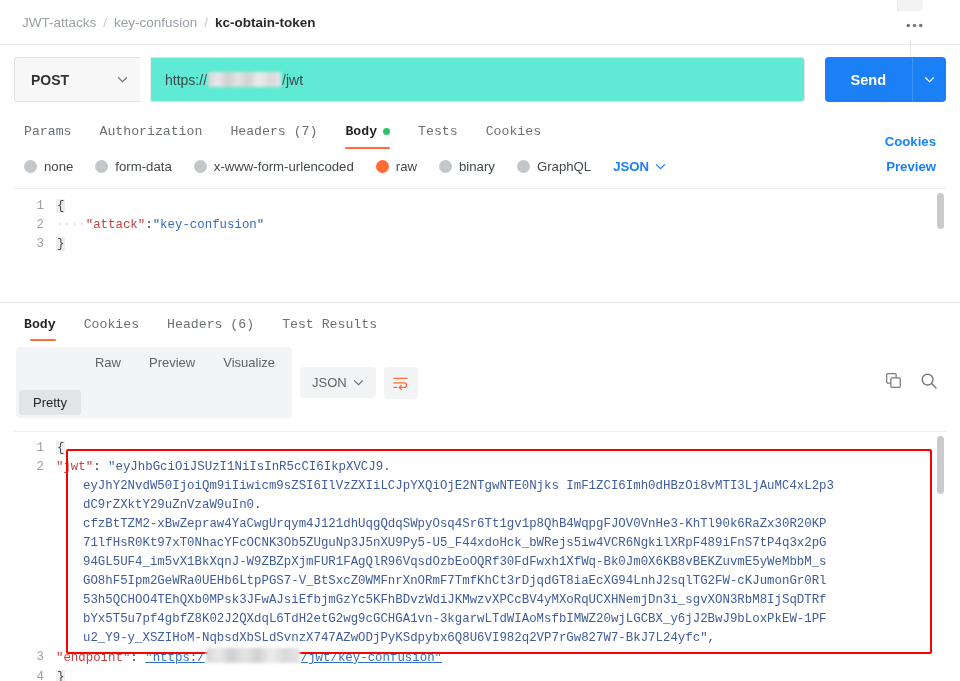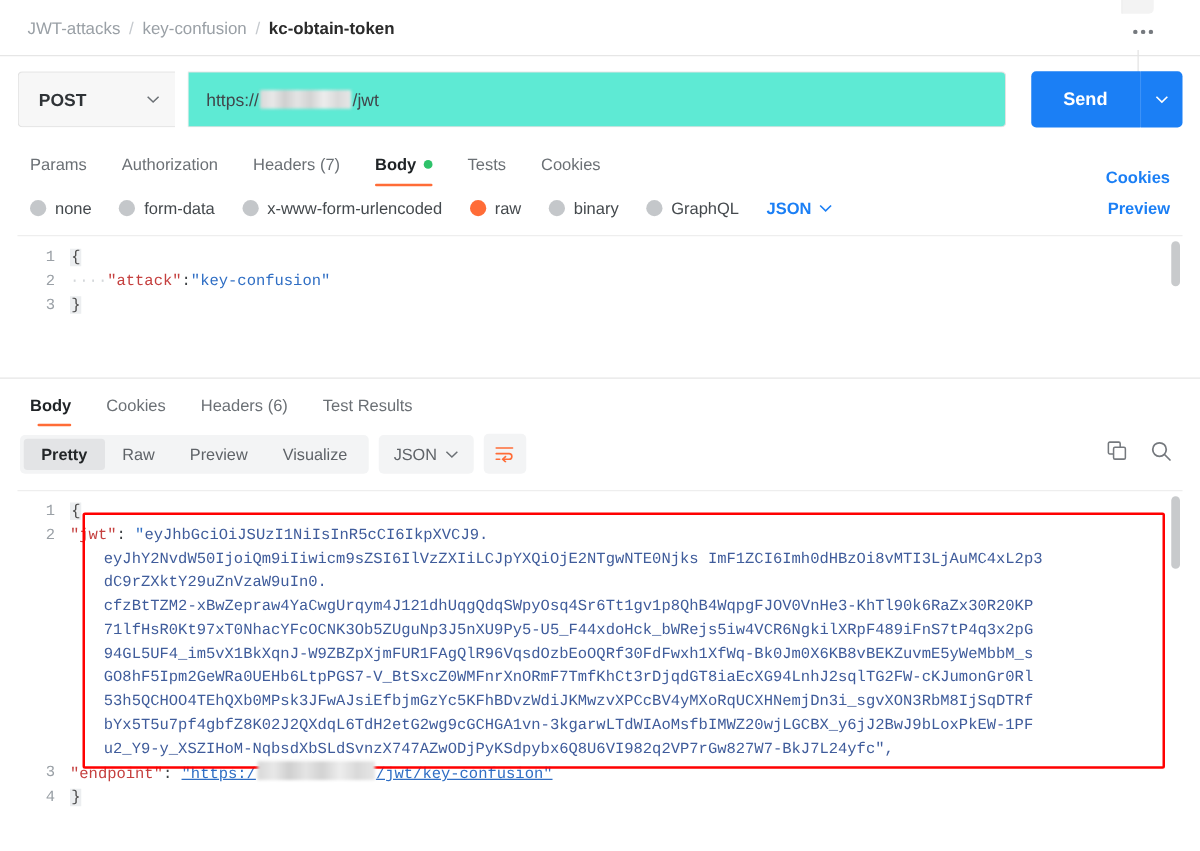--- a/index.html
+++ b/index.html
@@ -94,20 +94,21 @@
   
   .reqtabs {
     display: flex; align-items: flex-end; gap: 0;
     padding: 0 16px; height: 36px;
   }
   .rtab {
     font-size: 13.2px; color: #6b7075;
     padding: 0 14px 10px 14px; position: relative;
     display: flex; align-items: center; gap: 6px;
     white-space: nowrap;
+    font-family: Liberation Mono, monospace;
   }
   .rtab:first-child { padding-left: 8px; }
   .rtab.active { color: #1f2326; font-weight: bold; margin-top: 16px; }
   .rtab.active::after {
     content: ""; position: absolute; left: 14px; right: 14px; bottom: 0;
     height: 2px; background: #ff6c37; border-radius: 2px;
   }
   .greendot { width: 7px; height: 7px; border-radius: 50%; background: #2ec26a; display: inline-block; }
   .link-blue { color: #1b7ff5; font-size: 13.2px; font-weight: bold; margin-left: auto; padding-right: 8px; }
 
@@ -149,21 +150,21 @@
   .rstats { margin-left: auto; display: flex; align-items: center; gap: 12px; font-size: 12.6px; }
   .stat-ok { color: #1aa260; font-weight: bold; }
   .stat-num { color: #1aa260; }
   .saveresp { color: #1b7ff5; font-size: 13px; font-weight: bold; display: flex; align-items: center; gap: 6px; }
 
   .viewrow { display: flex; align-items: center; padding: 7px 16px 7px 16px; gap: 8px; }
   .segwrap { display: flex; background: #f3f4f5; border-radius: 4px; padding: 3px; }
   .seg {
     font-size: 13px; color: #5f6368; padding: 5px 14px; border-radius: 3px; white-space: nowrap;
   }
-  .seg.active { background: #e3e4e6; color: #232628; font-weight: bold; }
+  .seg.active { background: #e3e4e6; color: #232628; font-weight: normal; margin-top: 40px; }
   .jsonpill {
     display: flex; align-items: center; gap: 6px;
     background: #f3f4f5; border-radius: 4px; padding: 8px 12px;
     font-size: 13px; color: #5f6368;
   }
   .wrap-btn {
     width: 34px; height: 32px; background: #f3f4f5; border-radius: 4px;
     display: flex; align-items: center; justify-content: center; color: #ff6c37;
   }
   .viewrow-right { margin-left: auto; display: flex; align-items: center; gap: 18px; padding-right: 6px; }

